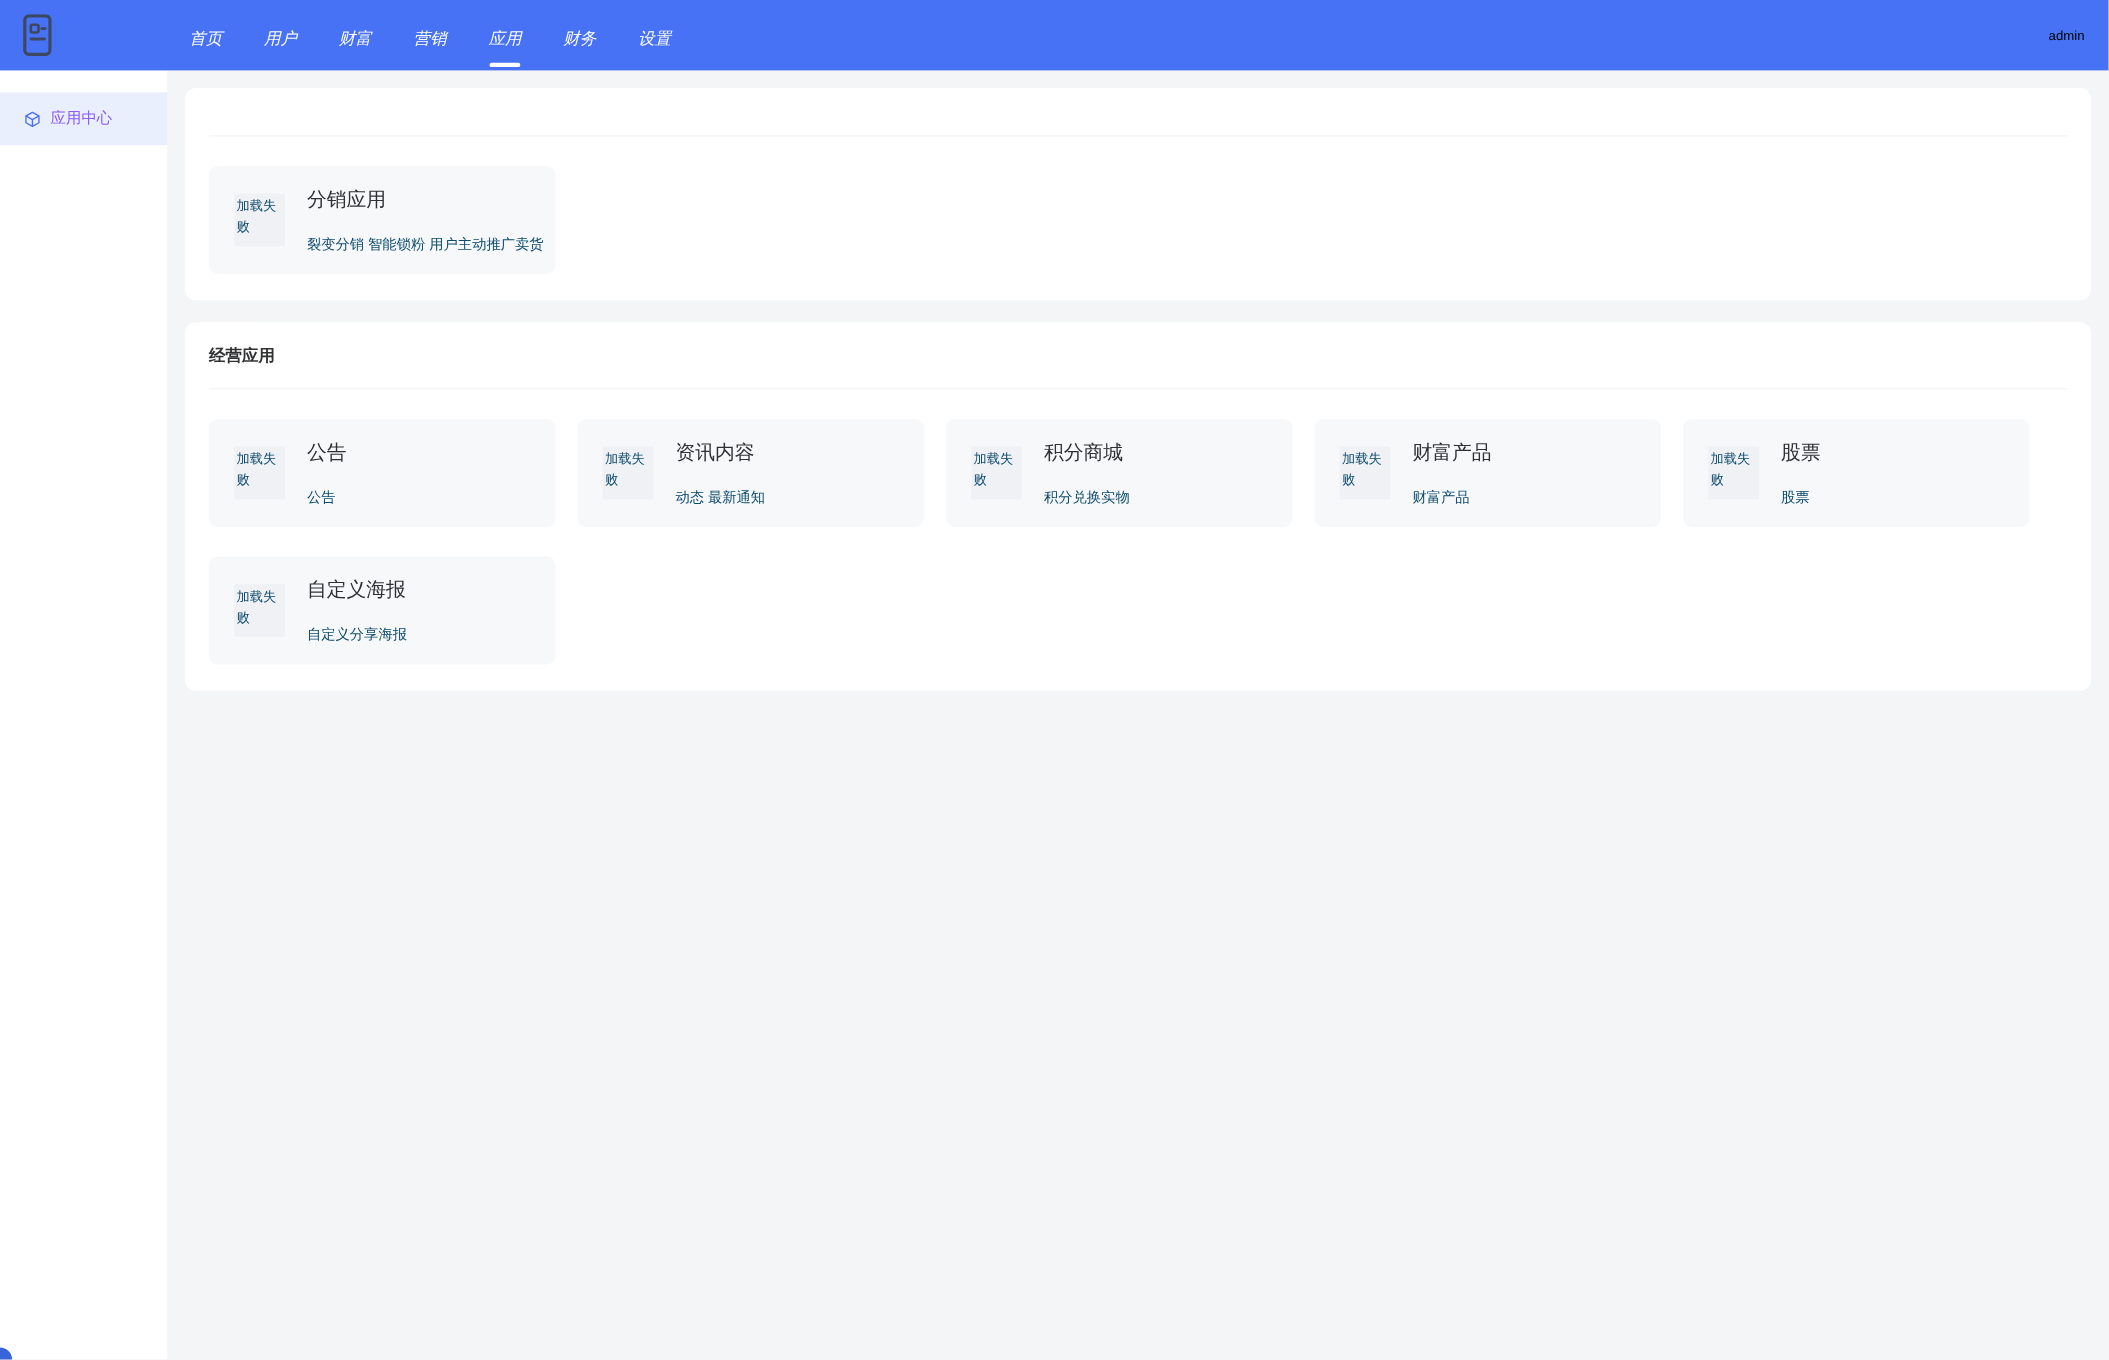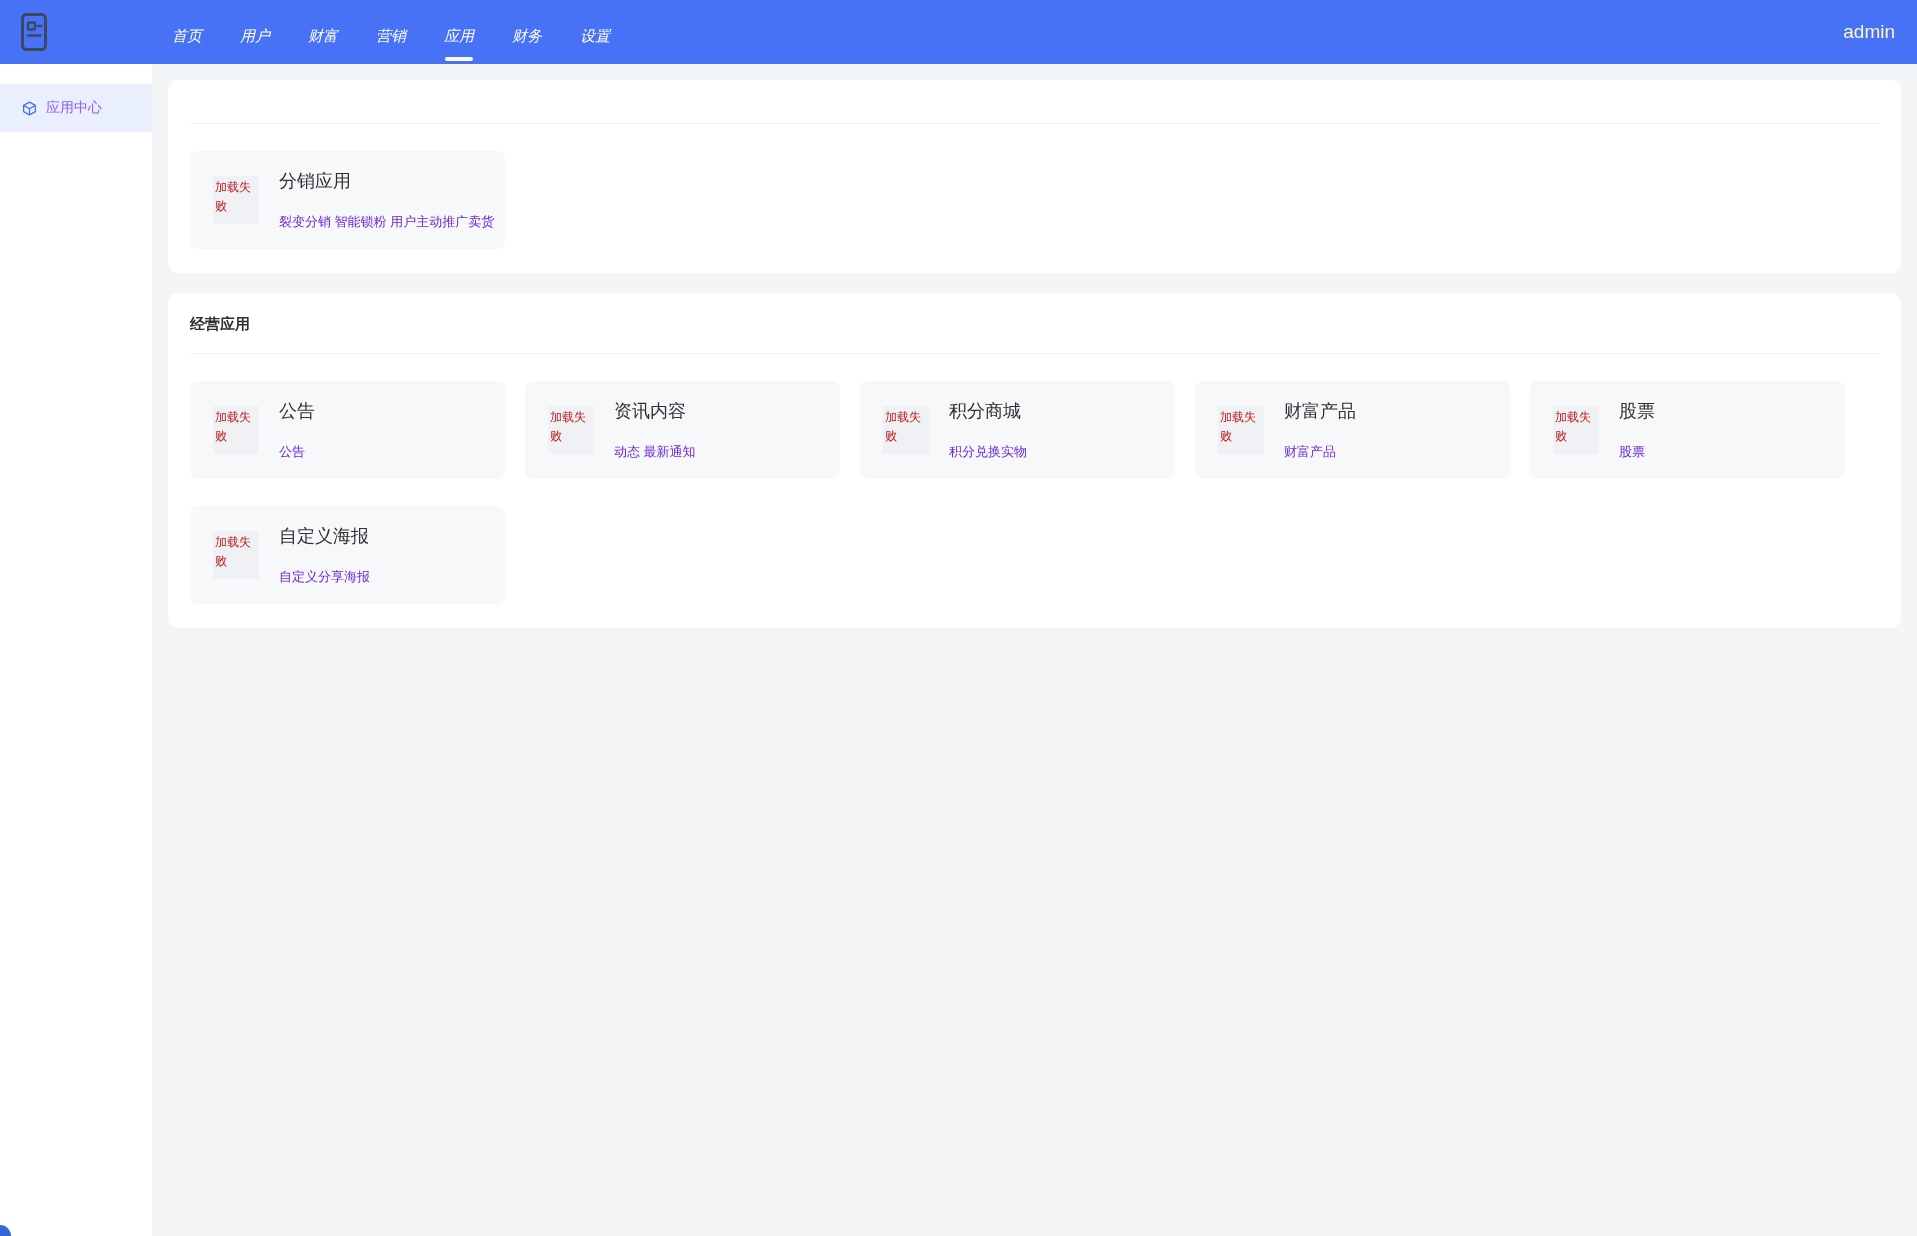--- a/index.html
+++ b/index.html
@@ -31,21 +31,21 @@
     white-space: nowrap;
     font-style: italic;
   }
   .nav-underline {
     position: absolute; left: 50%; transform: translateX(-50%);
     bottom: 3px; width: 28px; height: 4px;
     background: #ffffff; border-radius: 2px;
   }
   .navbar-user {
     margin-left: auto; margin-right: 22px;
-    color: #fef9c3; font-size: 19px; cursor: pointer;
+    color: #000000; font-size: 12px; cursor: pointer;
   }
 
   
   .sidebar {
     position: absolute; top: 64px; left: 0;
     width: 152px; height: calc(100% - 64px);
     background: #ffffff;
     z-index: 10;
   }
   .sidebar-item {
@@ -81,28 +81,28 @@
     width: 315px; height: 98px;
     background: #f7f8fa;
     border-radius: 8px;
     display: flex; align-items: center;
     padding-left: 23px;
     cursor: pointer;
   }
   .card-img {
     width: 46px; height: 48px;
     background: #f0f1f4;
-    color: #b91c1c; font-size: 12px; line-height: 1.6;
+    color: #0c4a6e; font-size: 12px; line-height: 1.6;
     overflow: hidden;
     flex-shrink: 0;
     padding: 2px 0 0 2px;
   }
   .card-info { margin-left: 20px; overflow: hidden; }
   .card-name { font-size: 18px; font-weight: 500; color: #2e3033; line-height: 20px; }
-  .card-desc { margin-top: 23px; font-size: 13px; color: #6d28d9; line-height: 15px; white-space: nowrap; }
+  .card-desc { margin-top: 23px; font-size: 13px; color: #0c4a6e; line-height: 15px; white-space: nowrap; }
 
   
   .corner-blob {
     position: absolute; left: -11px; bottom: -11px;
     width: 22px; height: 22px; border-radius: 50%;
     background: #3765d9;
     z-index: 30;
     cursor: pointer;
   }
 </style>

